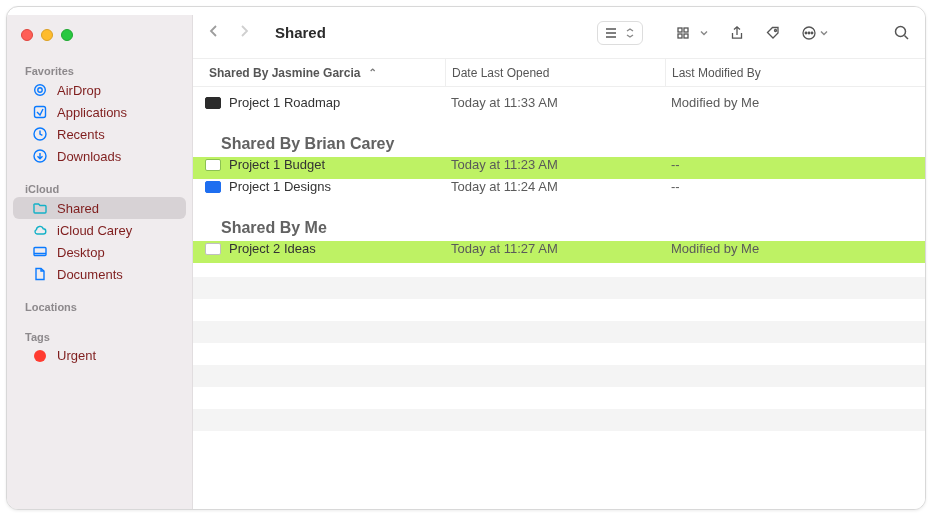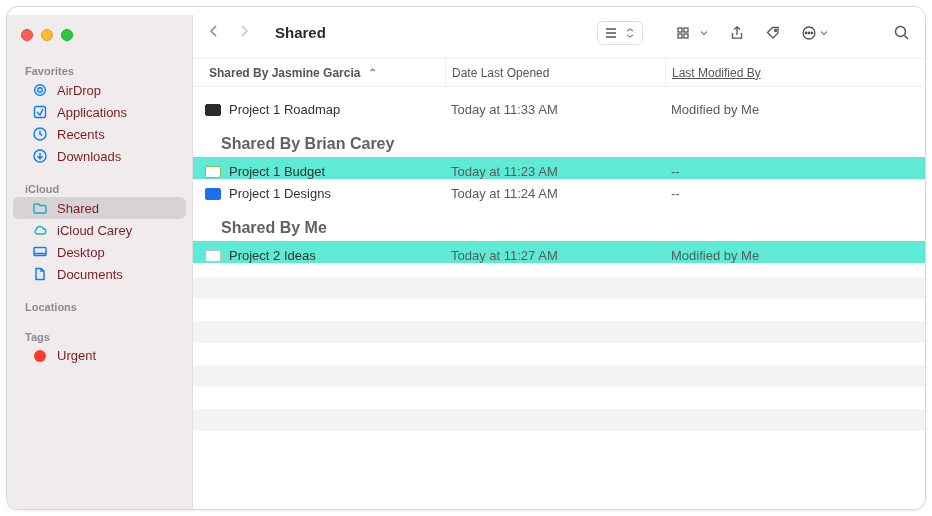--- a/index.html
+++ b/index.html
@@ -106,35 +106,35 @@
   .colheader {
     height:28px;
     display:flex;
     align-items:center;
     border-bottom:1px solid #eee;
     font-size:12px;
     color:#555;
   }
   .col-name { width:252px; padding-left:16px; font-weight:700; display:flex;align-items:center; gap:8px;}
   .col-date { width:220px; padding-left:6px; border-left:1px solid #eee; height:100%; display:flex;align-items:center;}
-  .col-mod  { flex:1; padding-left:6px; border-left:1px solid #eee; height:100%; display:flex;align-items:center;text-decoration:underline;}
+  .col-mod  { flex:1; padding-left:6px; border-left:1px solid #eee; height:100%; display:flex;align-items:center;}
 
   .list { flex:1; overflow:hidden; font-size:13px; color:#333; }
   .group-head {
     font-size:16px;
     font-weight:600;
     color:#626262;
     padding: 18px 0 4px 28px;
   } 
   .row {
     display:flex;
-    align-items:flex-end;
+    align-items:flex-start;
     height:22px;
   }
-  .row.stripe { background:#5eead4; }
+  .row.stripe { background:#bef264; }
   .row .c-name { width:252px; display:flex; align-items:center; gap:8px; padding-left:12px;}
   .row .c-date { width:220px; padding-left:6px; color:#5a5a5a;}
   .row .c-mod  { flex:1; padding-left:6px; color:#5a5a5a;}
   .file-ic {
     width:16px; height:12px; border-radius:2px; background:#eee; border:1px solid #ccc;
     flex:0 0 16px;
   }
   .file-ic.dark { background:#2b2b2b; border-color:#2b2b2b;}
   .file-ic.sheet { background:#fff; border-color:#8cc152;}
   .file-ic.blue { background:#1e6ef0; border-color:#1e6ef0;}

